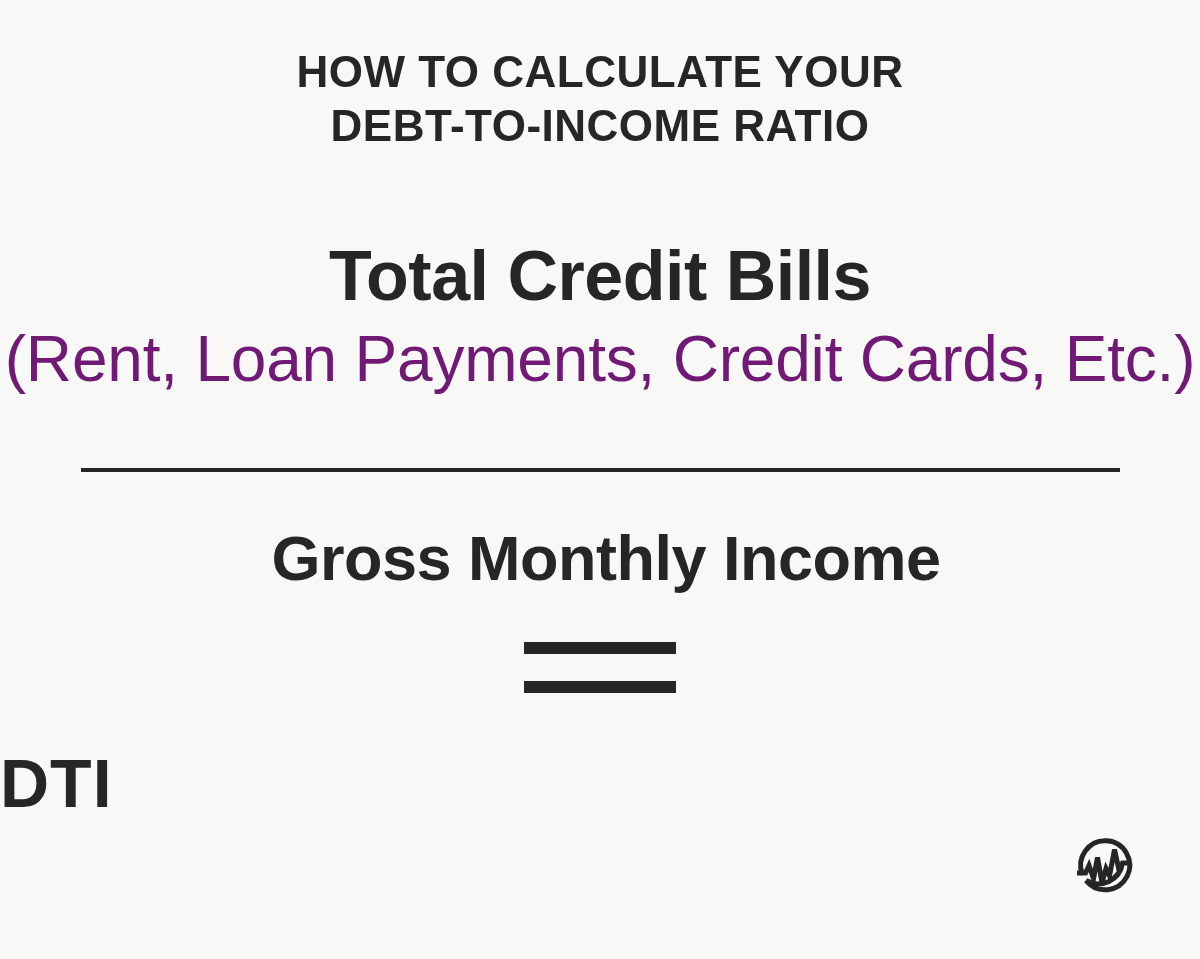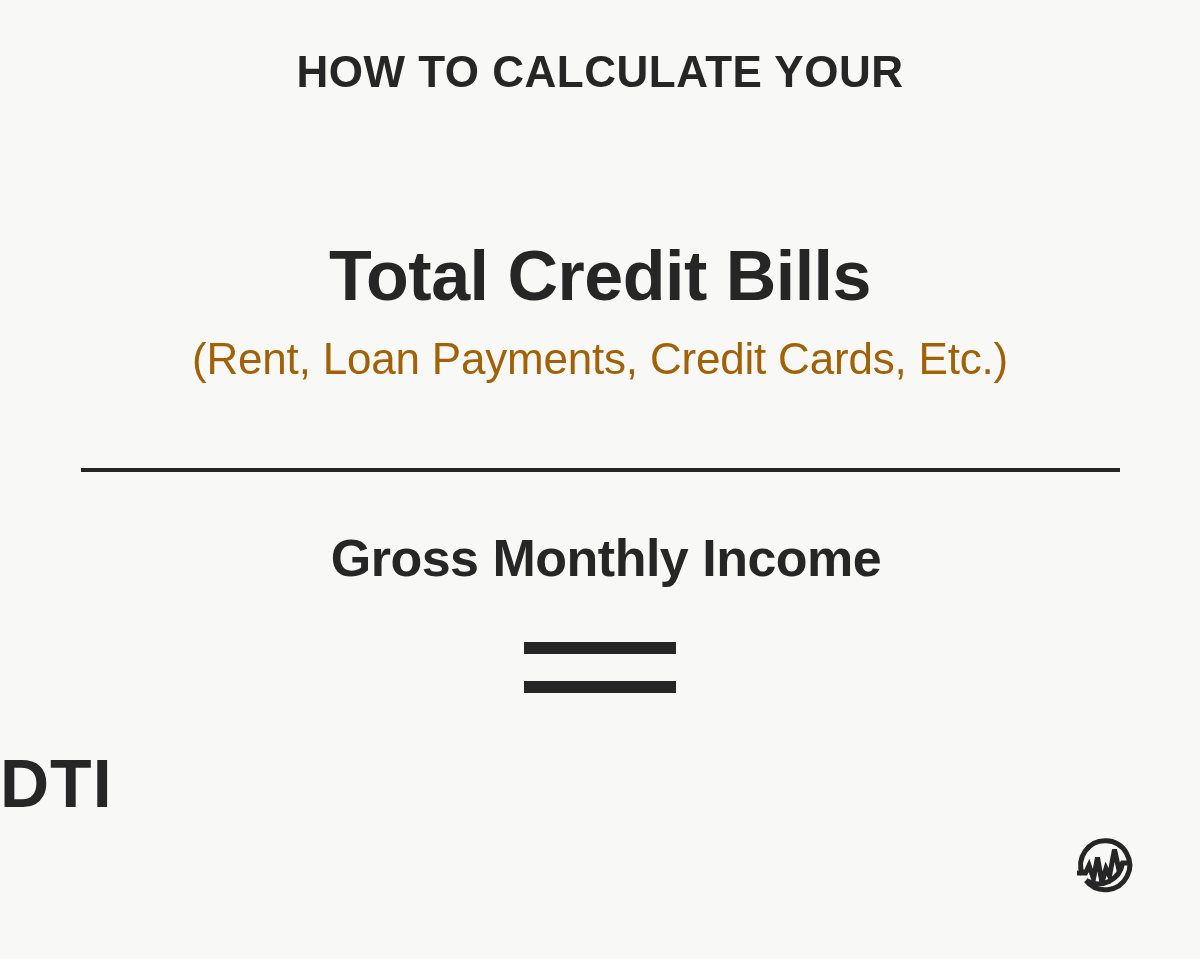--- a/index.html
+++ b/index.html
@@ -62,26 +62,26 @@
     display: block;
     font-size: 70px;
     font-weight: bold;
     line-height: 80px;
     letter-spacing: -0.5px;
     white-space: nowrap;
     color: #262626;
   }
   .numerator-sub {
     display: block;
-    font-size: 44px;
+    font-size: 64px;
     font-weight: normal;
     line-height: 62px;
     letter-spacing: -0.2px;
     white-space: nowrap;
-    color: #a16207;
+    color: #701a75;
     margin-top: 12px;
   }
 
   .fraction-bar {
     position: absolute;
     top: 232px;
     left: 81px;
     width: 1039px;
     height: 4px;
     background: #262626;
@@ -89,21 +89,21 @@
 
   .denominator {
     position: absolute;
     top: 282px;
     left: 0;
     width: 1200px;
     text-align: center;
   }
   .denominator-main {
     display: block;
-    font-size: 52px;
+    font-size: 63px;
     font-weight: bold;
     line-height: 80px;
     letter-spacing: -0.5px;
     white-space: nowrap;
     color: #262626;
     padding-left: 12px;
   }
 
   
   .equals {
@@ -155,20 +155,21 @@
     height: 78px;
   }
 </style>
 </head>
 <body>
 
 <div class="infographic">
 
   <div class="heading">
     <span class="heading-line">HOW TO CALCULATE YOUR</span>
+    <span class="heading-line">DEBT-TO-INCOME RATIO</span>
   </div>
 
   <div class="formula">
 
     <div class="numerator">
       <span class="numerator-main">Total Credit Bills</span>
       <span class="numerator-sub">(Rent, Loan Payments, Credit Cards, Etc.)</span>
     </div>
 
     <div class="fraction-bar"></div>

